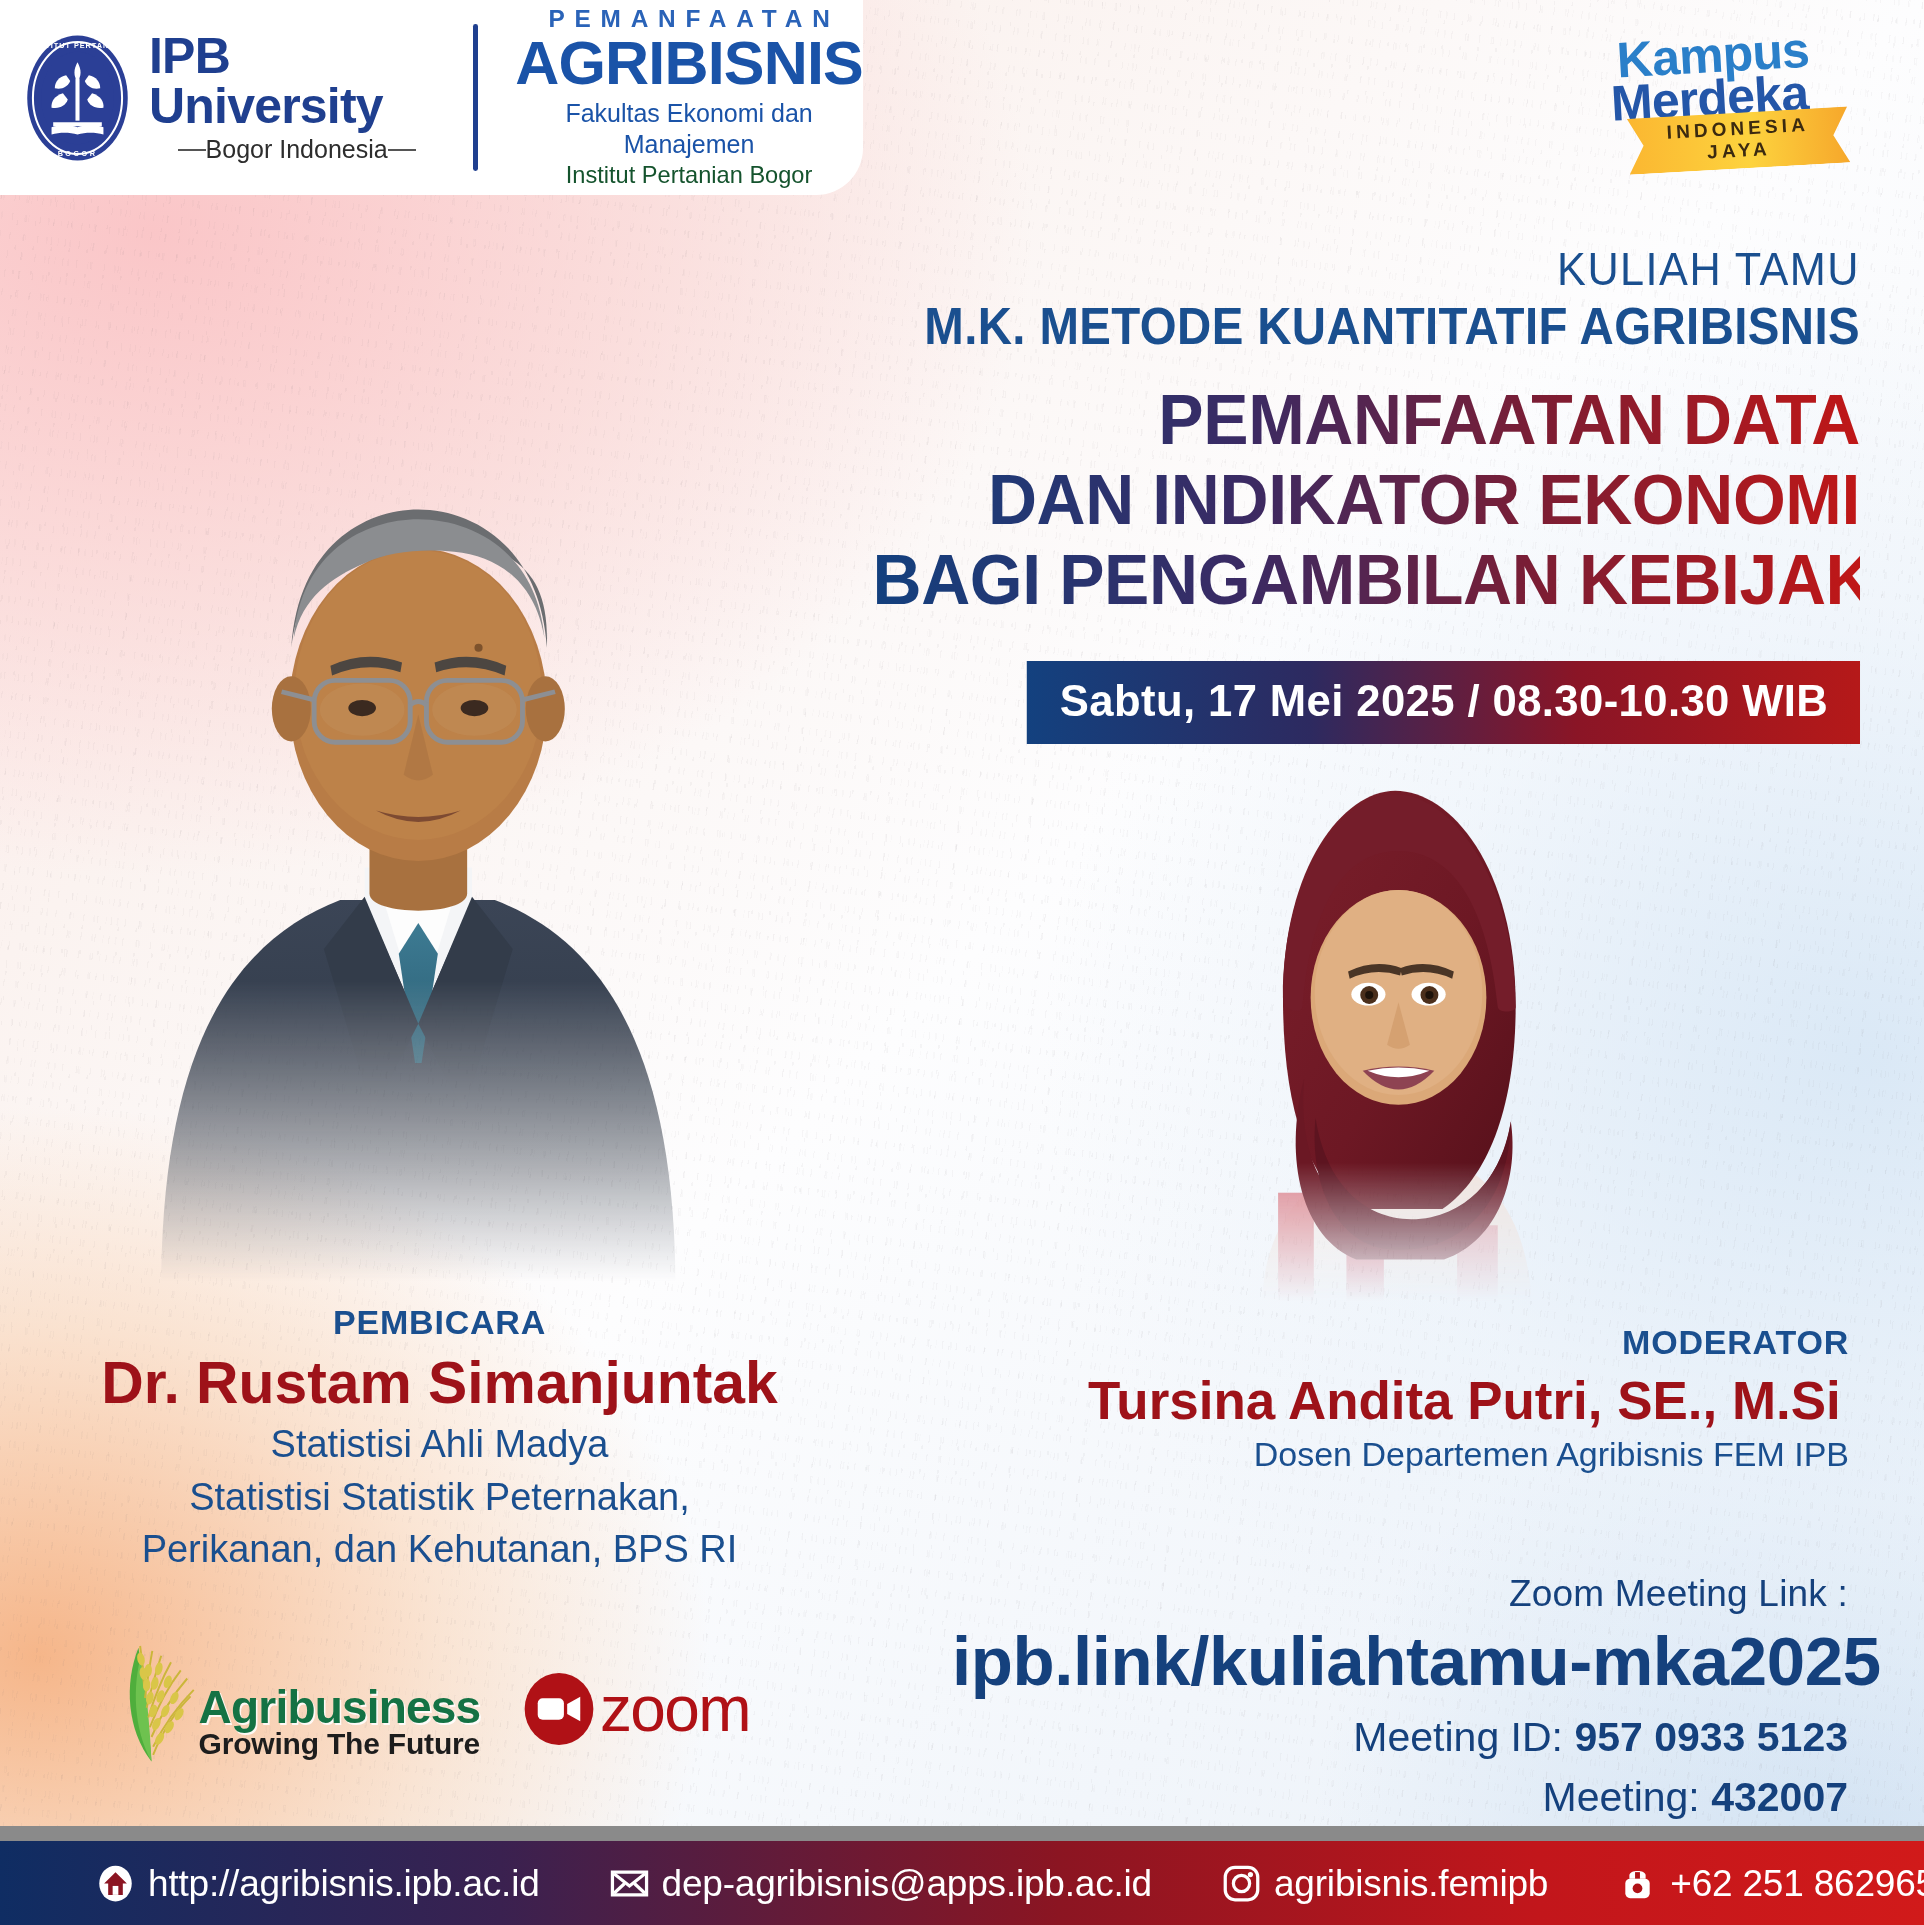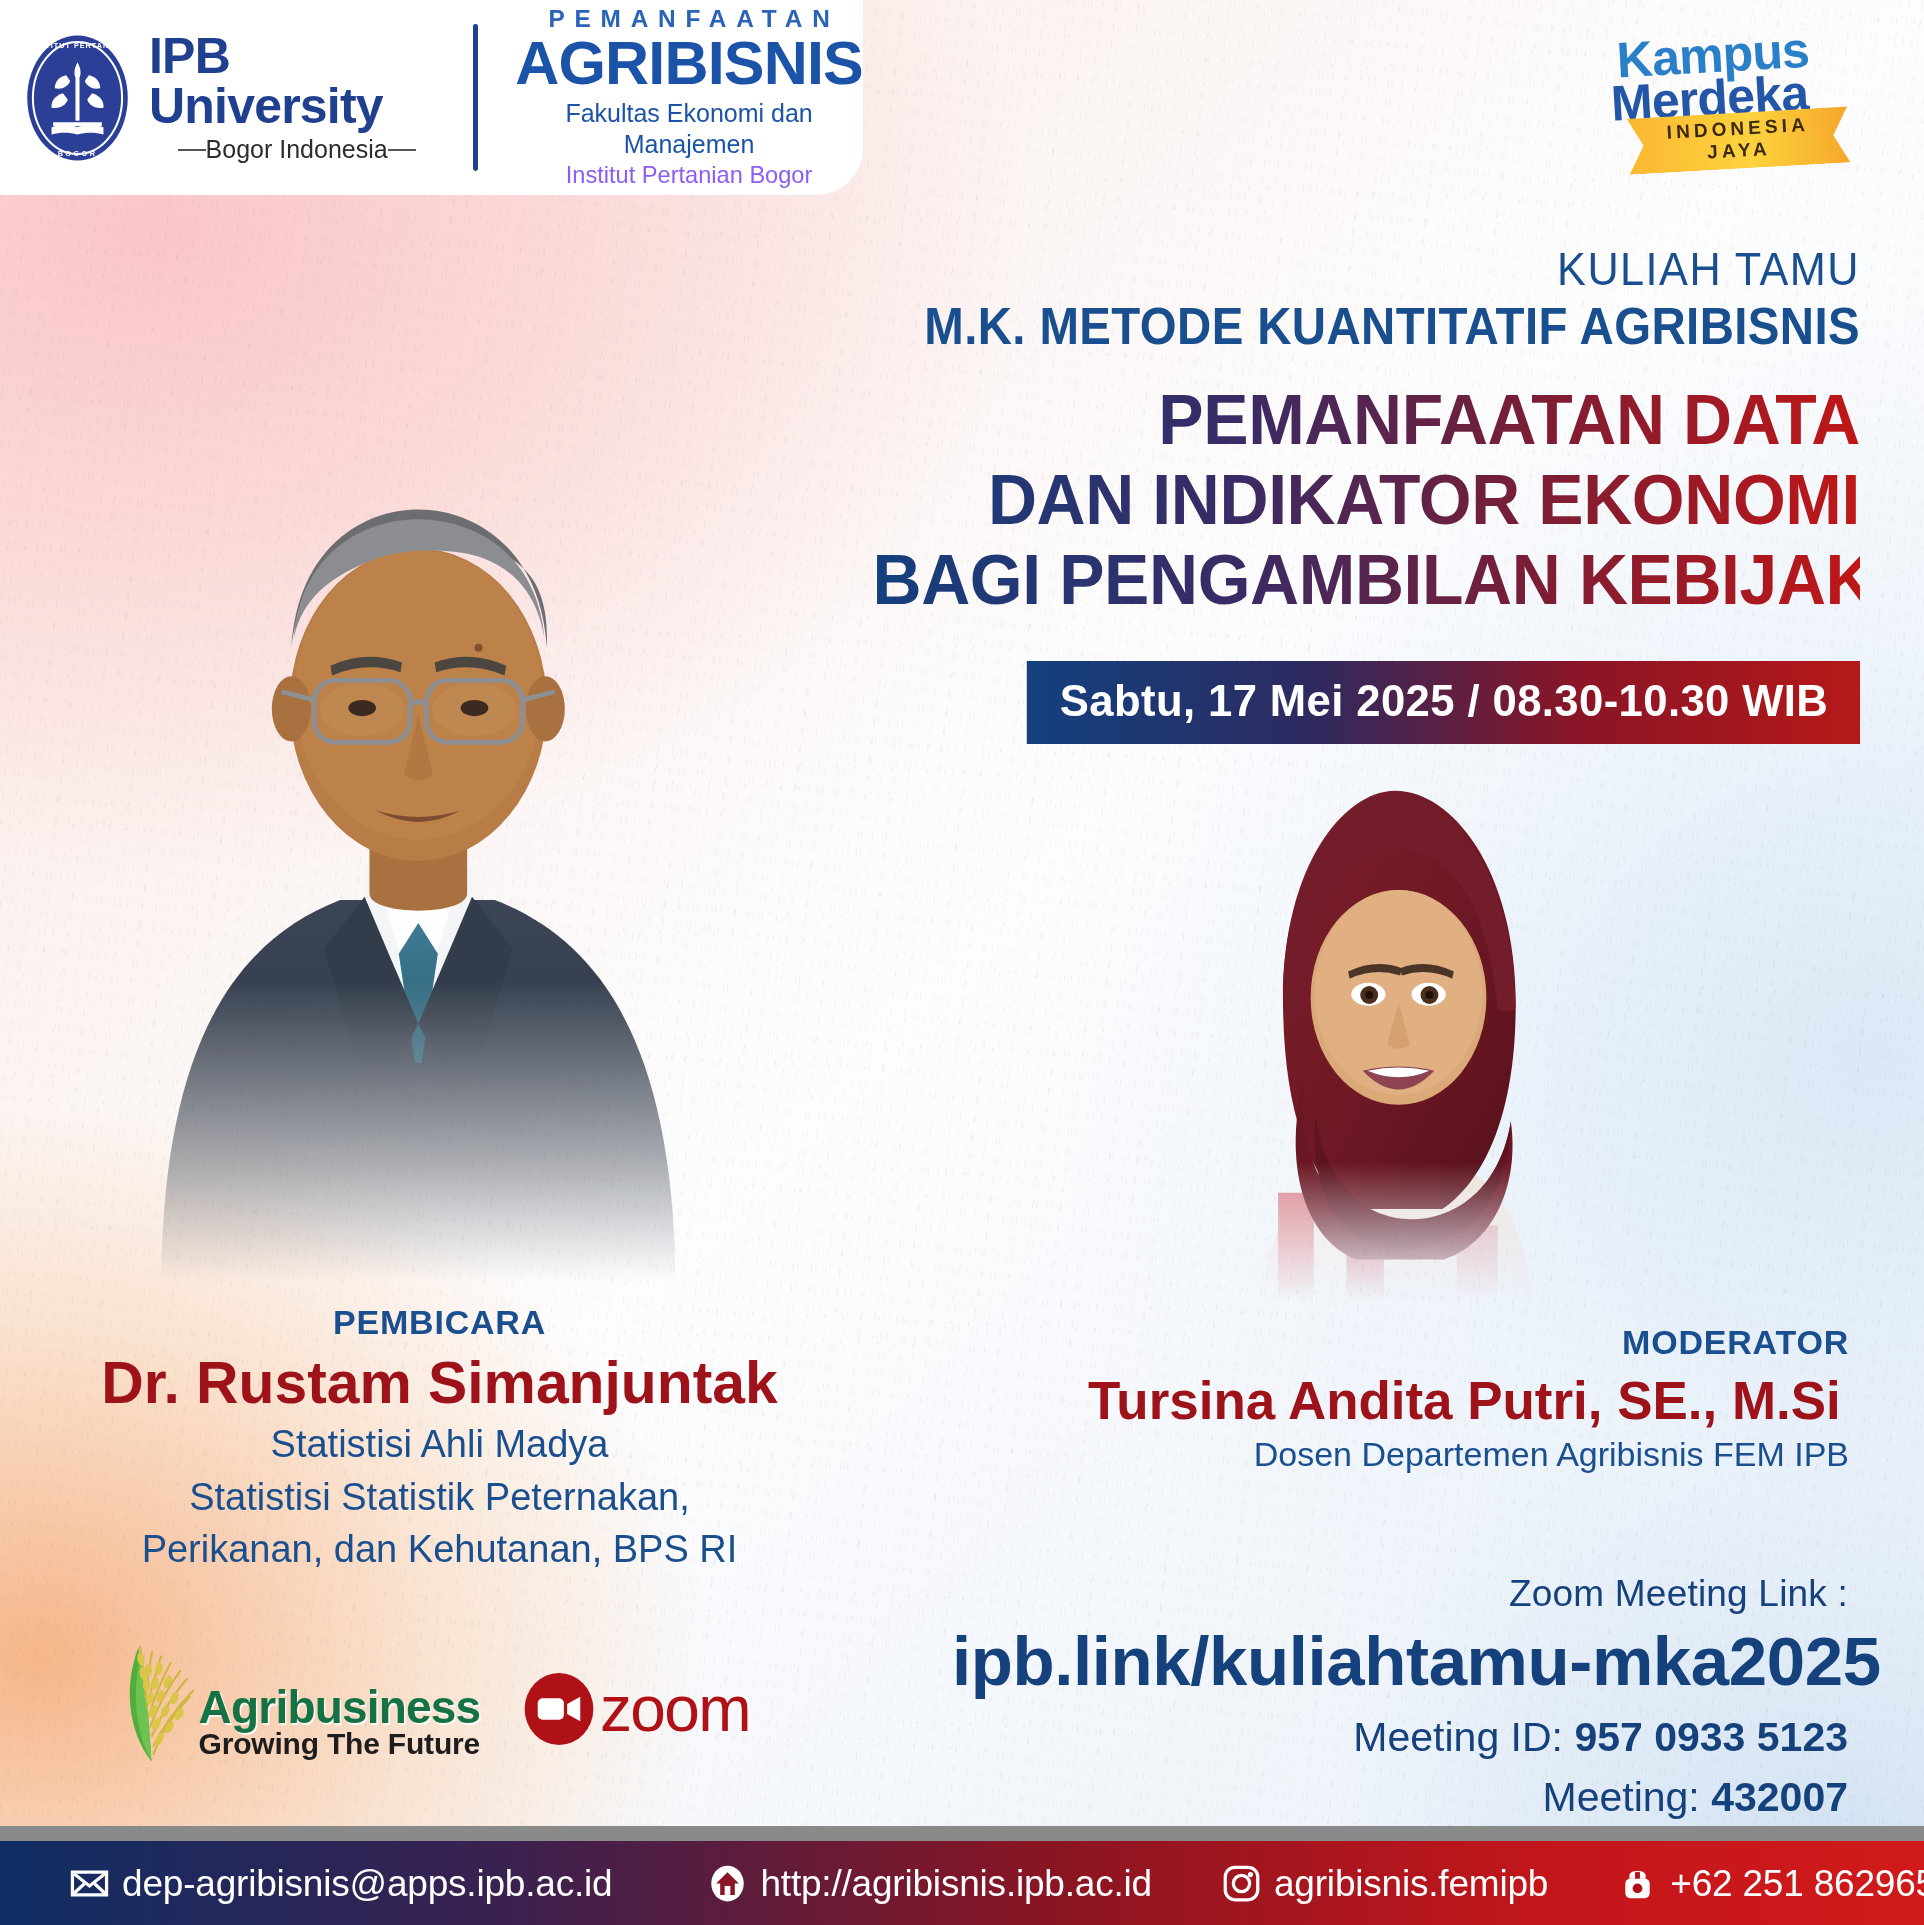--- a/index.html
+++ b/index.html
@@ -74,21 +74,21 @@
   .dept-block { text-align: center; }
   .dept-kicker {
     font-size: 24.4px; font-weight: 600; color: #2a63b8;
     letter-spacing: 9.8px; margin-left: 9.8px;
   }
   .dept-name {
     font-size: 61px; font-weight: 800; color: #1a53a8;
     letter-spacing: -0.8px; line-height: 0.98; margin-top: 1.6px;
   }
   .dept-fac { font-size: 25px; color: #1a53a8; margin-top: 4.1px; line-height:1.25; }
-  .dept-inst { font-size: 23.6px; color: #8b5cf6; line-height:1.25; }
+  .dept-inst { font-size: 23.6px; color: #14532d; line-height:1.25; }
 
   
   #km-logo {
     position: absolute; right: 70px; top: 31px;
     width: 244px; z-index: 7; text-align: center;
     transform: rotate(-3.2deg);
   }
   .km-line1 {
     font-size: 50px; font-weight: 700; line-height: .93;
     color: #2a7fc9; letter-spacing: -0.8px; text-align: left; padding-left: 8.1px;
@@ -480,39 +480,39 @@
     <div class="agri-text">
       <div class="agri-t1">Agribusiness</div>
       <div class="agri-t2">Growing The Future</div>
     </div>
   </div>
 
   <div id="footer-top-strip"></div>
 
   <div id="footer">
 
+    <div class="fitem" style="margin-left:96px;">
+      <svg class="fico" viewBox="0 0 48 48">
+        <ellipse cx="24" cy="24" rx="20" ry="22" fill="#ffffff"></ellipse>
+        <path d="M24 10 L38 24 L33 24 L33 38 L15 38 L15 24 L10 24 Z" fill="#8b1522"></path>
+        <rect x="20.5" y="27" width="7" height="11" fill="#ffffff"></rect>
+      </svg>
+      <span class="ftxt">http://agribisnis.ipb.ac.id</span>
+    </div>
+
     <div class="fitem" style="margin-left:70px;">
       <svg class="fico" viewBox="0 0 48 48">
         <rect x="3" y="10" width="42" height="28" fill="none" stroke="#ffffff" stroke-width="4"></rect>
         <path d="M5 12 L24 27 L43 12" fill="none" stroke="#ffffff" stroke-width="4"></path>
         <path d="M5 36 L18 24" stroke="#ffffff" stroke-width="4" fill="none"></path>
         <path d="M43 36 L30 24" stroke="#ffffff" stroke-width="4" fill="none"></path>
       </svg>
       <span class="ftxt">dep-agribisnis@apps.ipb.ac.id</span>
     </div>
 
-    <div class="fitem" style="margin-left:96px;">
-      <svg class="fico" viewBox="0 0 48 48">
-        <ellipse cx="24" cy="24" rx="20" ry="22" fill="#ffffff"></ellipse>
-        <path d="M24 10 L38 24 L33 24 L33 38 L15 38 L15 24 L10 24 Z" fill="#8b1522"></path>
-        <rect x="20.5" y="27" width="7" height="11" fill="#ffffff"></rect>
-      </svg>
-      <span class="ftxt">http://agribisnis.ipb.ac.id</span>
-    </div>
-
     <div class="fitem" style="margin-left:70px;">
       <svg class="fico" viewBox="0 0 48 48">
         <rect x="4" y="4" width="40" height="40" rx="12" fill="none" stroke="#ffffff" stroke-width="4"></rect>
         <circle cx="24" cy="24" r="10" fill="none" stroke="#ffffff" stroke-width="4"></circle>
         <circle cx="35" cy="13" r="3.2" fill="#ffffff"></circle>
       </svg>
       <span class="ftxt">agribisnis.femipb</span>
     </div>
 
     <div class="fitem" style="margin-left:70px;">

